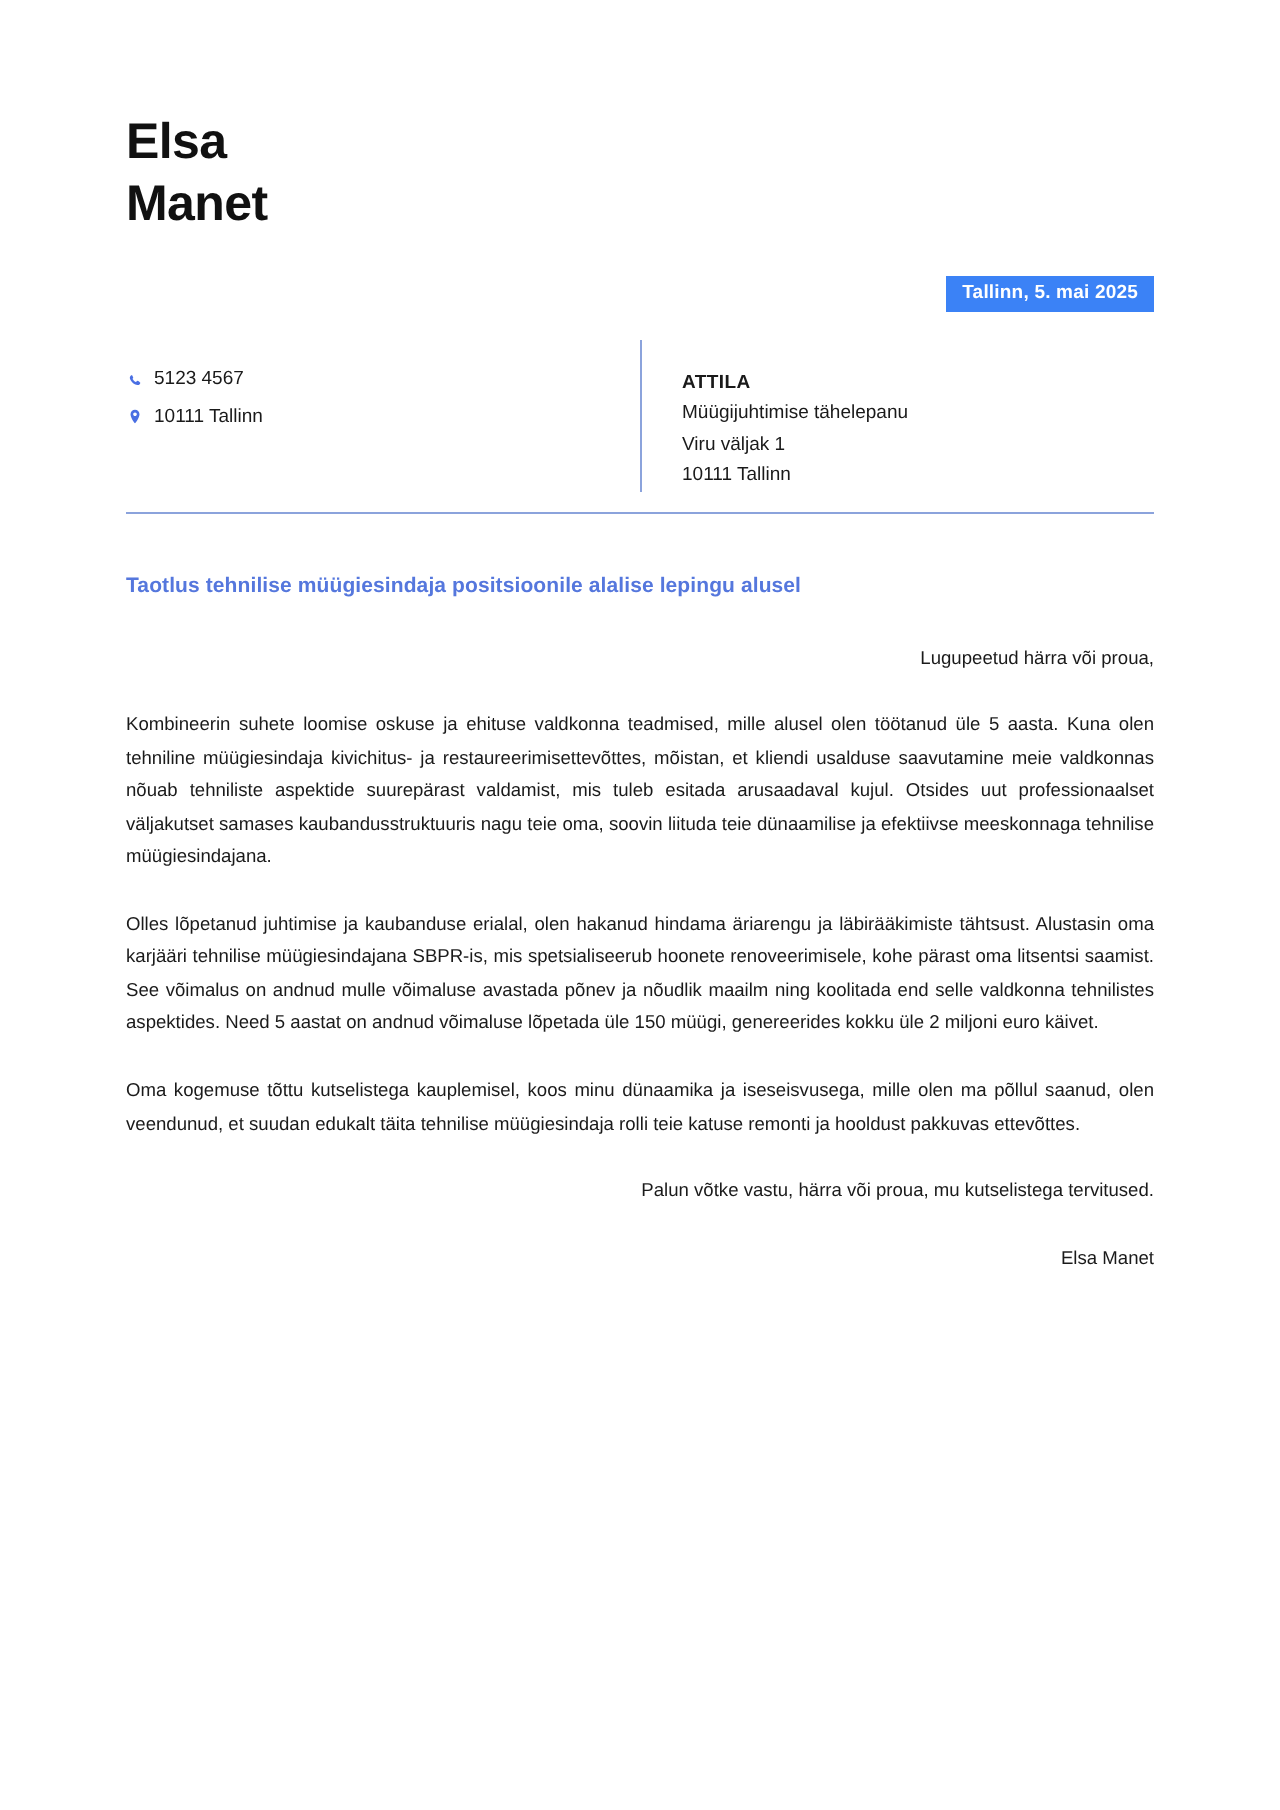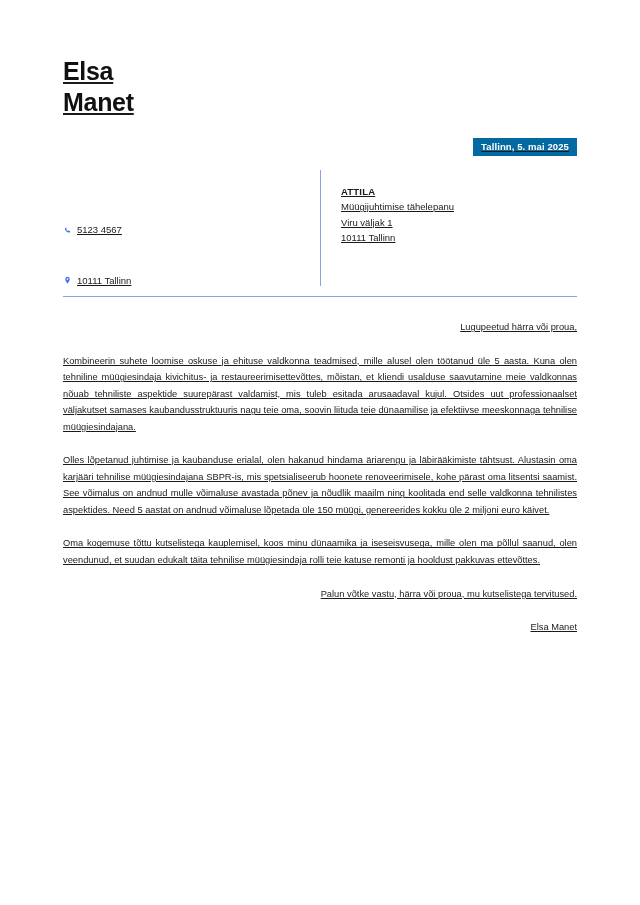--- a/index.html
+++ b/index.html
@@ -15,21 +15,20 @@
     position: relative;
     overflow: hidden;
   }
   .page {
     width: 640px;
     height: 694px;
     background: #ffffff;
     box-sizing: border-box;
     padding: 0 63px;
     position: relative;
-    text-decoration: underline;
   }
 
   
   .name-block {
     padding-top: 56px;
   }
   .name-line {
     font-size: 25px;
     font-weight: bold;
     line-height: 1.24;
@@ -37,21 +36,21 @@
     color: #111111;
   }
 
   
   .date-row {
     display: flex;
     justify-content: flex-end;
     margin-top: 20px;
   }
   .date-badge {
-    background: #0369a1;
+    background: #3b82f6;
     color: #ffffff;
     font-size: 9.5px;
     font-weight: bold;
     letter-spacing: 0.1px;
     padding: 3px 8px 4px 8px;
     white-space: nowrap;
   }
 
   
   .info-grid {
@@ -74,21 +73,20 @@
   .recipient-col {
     flex: 1;
     padding-top: 14px;
   }
   .contact-item {
     display: flex;
     align-items: center;
     margin-bottom: 8px;
     font-size: 9.5px;
     color: #1a1a1a;
-    margin-top: 40px;
   }
   .contact-item:last-child { margin-bottom: 0; }
   .c-icon {
     width: 14px;
     display: inline-flex;
     align-items: center;
     justify-content: flex-start;
     color: #4a6fe3;
     flex: 0 0 14px;
   }
@@ -174,20 +172,21 @@
 
     <div class="recipient-col">
       <div class="recipient-line bold">ATTILA</div>
       <div class="recipient-line">Müügijuhtimise tähelepanu</div>
       <div class="recipient-line">Viru väljak 1</div>
       <div class="recipient-line">10111 Tallinn</div>
     </div>
 
   </div>
 
+  <div class="subject">Taotlus tehnilise müügiesindaja positsioonile alalise lepingu alusel</div>
 
   <div class="body-block">
     <p class="para plain">Lugupeetud härra või proua,</p>
     <p class="para">Kombineerin suhete loomise oskuse ja ehituse valdkonna teadmised, mille alusel olen töötanud üle 5 aasta. Kuna olen tehniline müügiesindaja kivichitus- ja restaureerimisettevõttes, mõistan, et kliendi usalduse saavutamine meie valdkonnas nõuab tehniliste aspektide suurepärast valdamist, mis tuleb esitada arusaadaval kujul. Otsides uut professionaalset väljakutset samases kaubandusstruktuuris nagu teie oma, soovin liituda teie dünaamilise ja efektiivse meeskonnaga tehnilise müügiesindajana.</p>
     <p class="para">Olles lõpetanud juhtimise ja kaubanduse erialal, olen hakanud hindama äriarengu ja läbirääkimiste tähtsust. Alustasin oma karjääri tehnilise müügiesindajana SBPR-is, mis spetsialiseerub hoonete renoveerimisele, kohe pärast oma litsentsi saamist. See võimalus on andnud mulle võimaluse avastada põnev ja nõudlik maailm ning koolitada end selle valdkonna tehnilistes aspektides. Need 5 aastat on andnud võimaluse lõpetada üle 150 müügi, genereerides kokku üle 2 miljoni euro käivet.</p>
     <p class="para">Oma kogemuse tõttu kutselistega kauplemisel, koos minu dünaamika ja iseseisvusega, mille olen ma põllul saanud, olen veendunud, et suudan edukalt täita tehnilise müügiesindaja rolli teie katuse remonti ja hooldust pakkuvas ettevõttes.</p>
     <p class="para plain sign-off">Palun võtke vastu, härra või proua, mu kutselistega tervitused.</p>
     <p class="para plain">Elsa Manet</p>
   </div>
 

